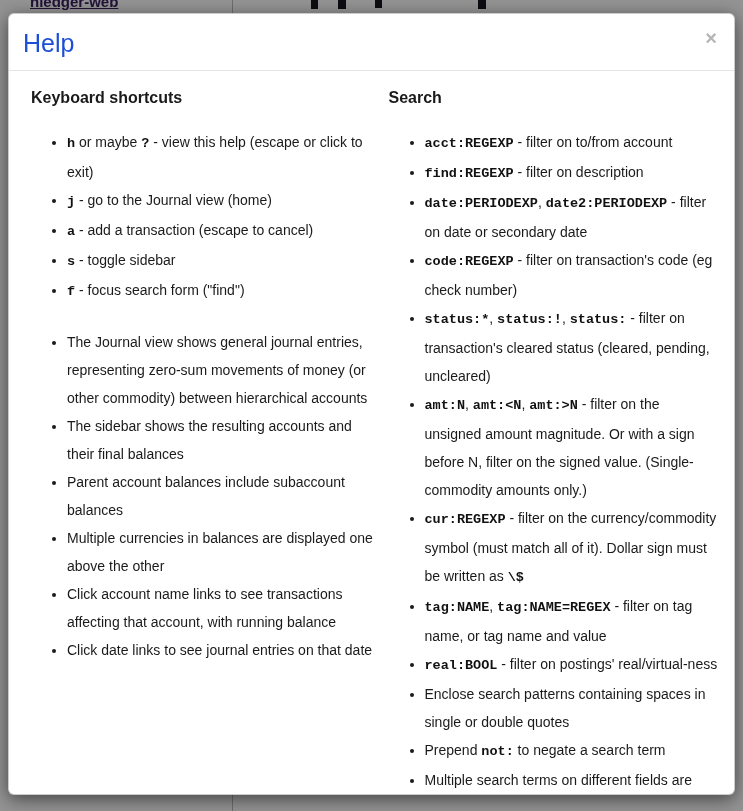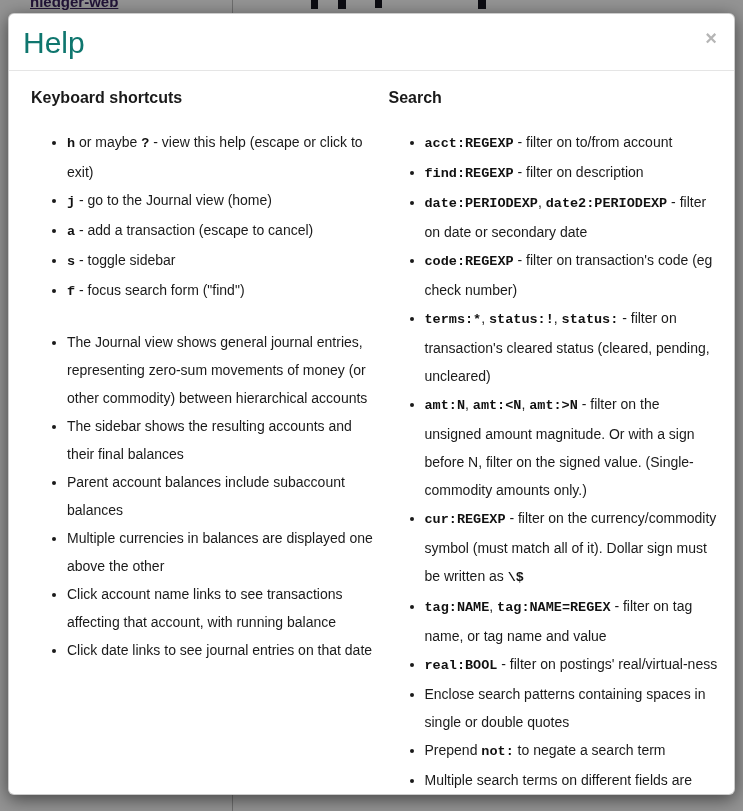--- a/index.html
+++ b/index.html
@@ -40,21 +40,21 @@
     border: 1px solid rgba(0,0,0,0.2);
     border-radius: 6px;
     box-shadow: 0 4px 18px rgba(0,0,0,0.55);
     overflow: hidden;
   }
   .modal-header {
     position: relative;
     padding: 15px 20px 13px 14px;
     border-bottom: 1px solid #e5e5e5;
   }
-  .modal-title { font-size: 30px; font-weight: 400; color: #0f766e; line-height: 28px; }
+  .modal-title { font-size: 25px; font-weight: 400; color: #1d4ed8; line-height: 28px; }
   .close-btn {
     position: absolute; right: 17px; top: 14px;
     font-size: 20px; font-weight: 700; line-height: 1;
     color: #b5b5b5; cursor: pointer;
     font-family: "Liberation Sans", sans-serif;
   }
   .modal-body { display: flex; padding: 18px 14px 20px 22px; }
   .col { width: 50%; }
   .col-right { padding-left: 13px; }
 
@@ -122,21 +122,21 @@
     </div>
 
     <div class="col col-right">
       <section class="section">
         <h4 class="section-heading">Search</h4>
         <ul class="help-list">
             <li><code>acct:REGEXP</code> - filter on to/from account</li>
             <li><code>find:REGEXP</code> - filter on description</li>
             <li><code>date:PERIODEXP</code>, <code>date2:PERIODEXP</code> - filter on date or secondary date</li>
             <li><code>code:REGEXP</code> - filter on transaction's code (eg check number)</li>
-            <li><code>terms:*</code>, <code>status:!</code>, <code>status:</code> - filter on transaction's cleared status (cleared, pending, uncleared)</li>
+            <li><code>status:*</code>, <code>status:!</code>, <code>status:</code> - filter on transaction's cleared status (cleared, pending, uncleared)</li>
             <li><code>amt:N</code>, <code>amt:&lt;N</code>, <code>amt:&gt;N</code> - filter on the unsigned amount magnitude. Or with a sign before N, filter on the signed value. (Single-commodity amounts only.)</li>
             <li><code>cur:REGEXP</code> - filter on the currency/commodity symbol (must match all of it). Dollar sign must be written as <code>\$</code></li>
             <li><code>tag:NAME</code>, <code>tag:NAME=REGEX</code> - filter on tag name, or tag name and value</li>
             <li><code>real:BOOL</code> - filter on postings' real/virtual-ness</li>
             <li>Enclose search patterns containing spaces in single or double quotes</li>
             <li>Prepend <code>not:</code> to negate a search term</li>
             <li>Multiple search terms on different fields are AND'ed, multiple search terms on the same field are OR'ed</li>
             <li>These search terms also work with command-line hledger</li>
           </ul>
       </section>

